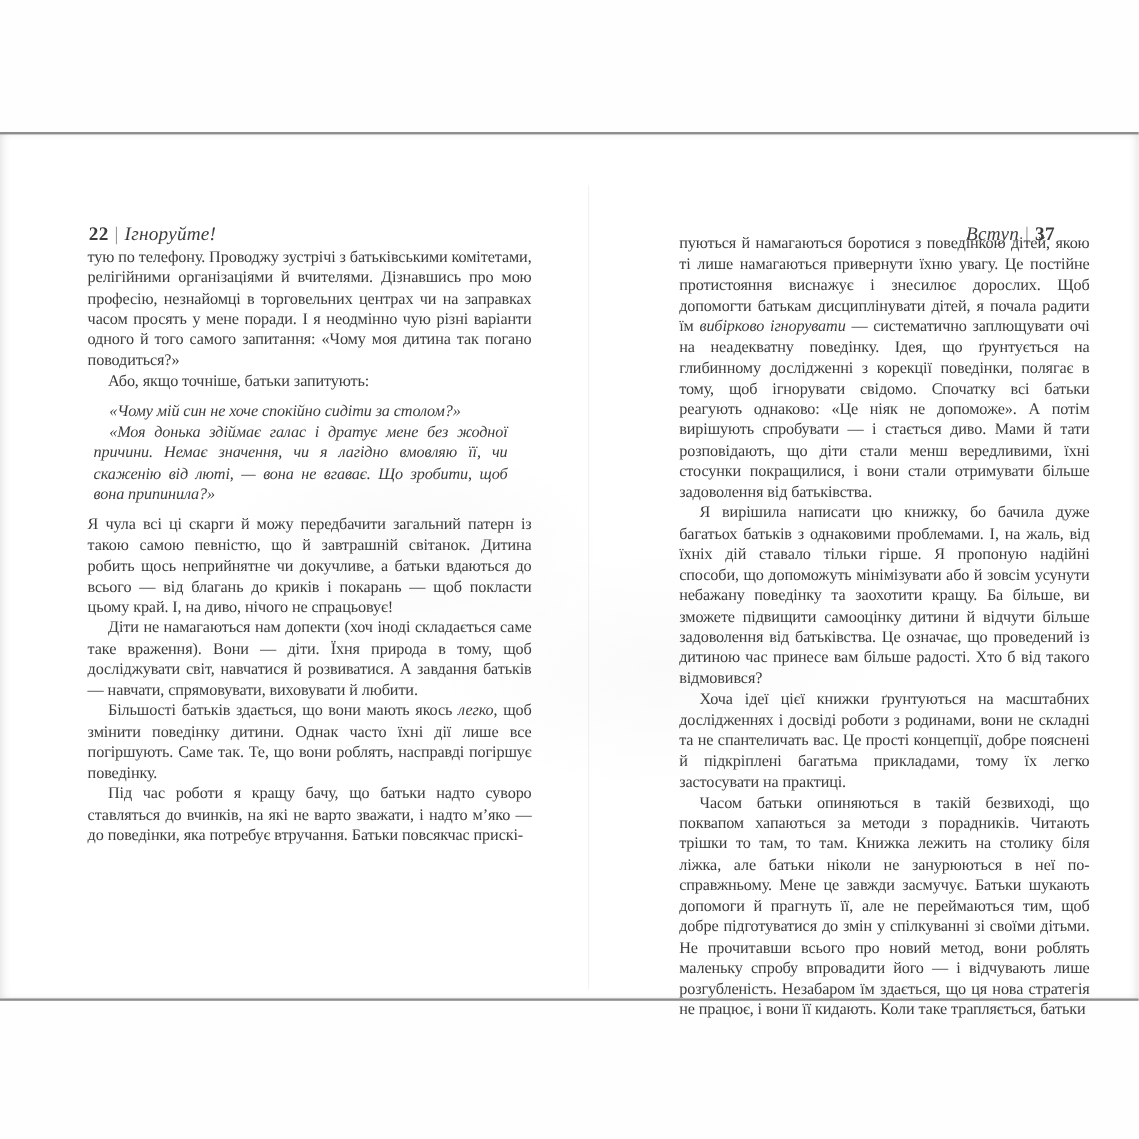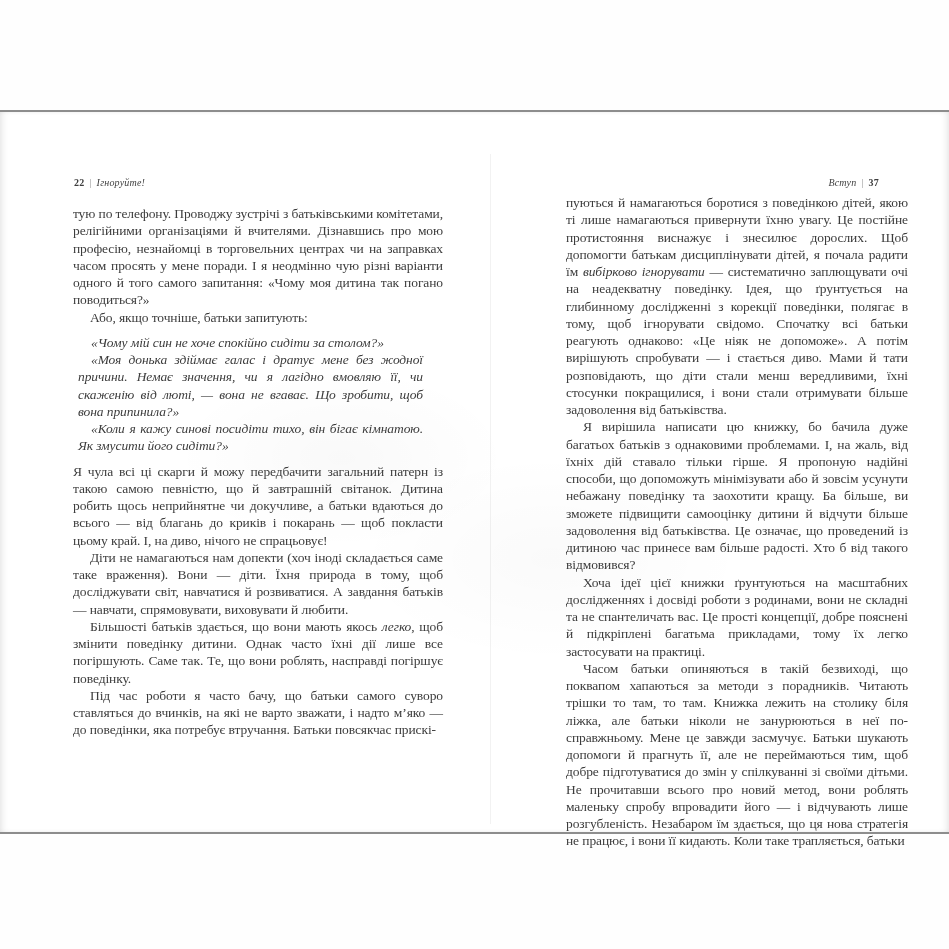--- a/index.html
+++ b/index.html
@@ -23,22 +23,22 @@
     border-bottom:2px solid #8d8d8d;
     box-shadow:
       inset 5px 0 9px -5px rgba(0,0,0,0.16),
       inset -5px 0 9px -5px rgba(0,0,0,0.16);
   }
   .gutter {
     position:absolute; left:490px; top:42px; bottom:8px; width:1px;
     background:rgba(0,0,0,0.05);
   }
   .running-head {
-    position:absolute; top:64px;
-    font-size:10px; line-height:14px; color:#3e3e3e;
+    position:absolute; top:77px;
+    font-size:16px; line-height:14px; color:#3e3e3e;
     letter-spacing:0.2px; white-space:nowrap;
   }
   .running-head.left-head  { left:74px; }
   .running-head.right-head { right:70px; text-align:right; }
   .running-head .num  { font-weight:bold; }
   .running-head .sep  { color:#8f8f8f; padding:0 5px; font-weight:normal; }
   .running-head .chap { font-style:italic; }
   .col {
     position:absolute; top:82px;
     font-size:13.5px; line-height:17.25px; color:#3c3c3c;
@@ -70,26 +70,25 @@
     <div class="running-head right-head">
       <span class="chap">Вступ</span><span class="sep">|</span><span class="num">37</span>
     </div>
 
     <div class="col left-col">
       <p>тую по телефону. Проводжу зустрічі з батьківськими комітетами, релігійними організаціями й вчителями. Дізнавшись про мою професію, незнайомці в торговельних центрах чи на заправках часом просять у мене поради. І я неодмінно чую різні варіанти одного й того самого запитання: «Чому моя дитина так погано поводиться?»</p>
       <p class="indent">Або, якщо точніше, батьки запитують:</p>
       <div class="quote-block">
         <p>«Чому мій син не хоче спокійно сидіти за столом?»</p>
         <p>«Моя донька здіймає галас і дратує мене без жодної причини. Немає значення, чи я лагідно вмовляю її, чи скаженію від люті, — вона не вгаває. Що зробити, щоб вона припинила?»</p>
-        <p>«Коли я кажу синові посидіти тихо, він бігає кімнатою. Як змусити його сидіти?»</p>
       </div>
       <p>Я чула всі ці скарги й можу передбачити загальний патерн із такою самою певністю, що й завтрашній світанок. Дитина робить щось неприйнятне чи докучливе, а батьки вдаються до всього — від благань до криків і покарань — щоб покласти цьому край. І, на диво, нічого не спрацьовує!</p>
       <p class="indent">Діти не намагаються нам допекти (хоч іноді складається саме таке враження). Вони — діти. Їхня природа в тому, щоб досліджувати світ, навчатися й розвиватися. А завдання батьків — навчати, спрямовувати, виховувати й любити.</p>
       <p class="indent"><span>Більшості батьків здається, що вони мають якось </span><span class="italic">легко</span><span>, щоб змінити поведінку дитини. Однак часто їхні дії лише все погіршують. Саме так. Те, що вони роблять, насправді погіршує поведінку.</span></p>
-      <p class="indent">Під час роботи я часто бачу, що батьки самого суворо ставляться до вчинків, на які не варто зважати, і надто мʼяко — до поведінки, яка потребує втручання. Батьки повсякчас прискі-</p>
+      <p class="indent">Під час роботи я кращу бачу, що батьки надто суворо ставляться до вчинків, на які не варто зважати, і надто мʼяко — до поведінки, яка потребує втручання. Батьки повсякчас прискі-</p>
     </div>
 
     <div class="col right-col">
       <p><span>пуються й намагаються боротися з поведінкою дітей, якою ті лише намагаються привернути їхню увагу. Це постійне протистояння виснажує і знесилює дорослих. Щоб допомогти батькам дисциплінувати дітей, я почала радити їм </span><span class="italic">вибірково ігнорувати</span><span> — систематично заплющувати очі на неадекватну поведінку. Ідея, що ґрунтується на глибинному дослідженні з корекції поведінки, полягає в тому, щоб ігнорувати свідомо. Спочатку всі батьки реагують однаково: «Це ніяк не допоможе». А потім вирішують спробувати — і стається диво. Мами й тати розповідають, що діти стали менш вередливими, їхні стосунки покращилися, і вони стали отримувати більше задоволення від батьківства.</span></p>
       <p class="indent">Я вирішила написати цю книжку, бо бачила дуже багатьох батьків з однаковими проблемами. І, на жаль, від їхніх дій ставало тільки гірше. Я пропоную надійні способи, що допоможуть мінімізувати або й зовсім усунути небажану поведінку та заохотити кращу. Ба більше, ви зможете підвищити самооцінку дитини й відчути більше задоволення від батьківства. Це означає, що проведений із дитиною час принесе вам більше радості. Хто б від такого відмовився?</p>
       <p class="indent">Хоча ідеї цієї книжки ґрунтуються на масштабних дослідженнях і досвіді роботи з родинами, вони не складні та не спантеличать вас. Це прості концепції, добре пояснені й підкріплені багатьма прикладами, тому їх легко застосувати на практиці.</p>
       <p class="indent">Часом батьки опиняються в такій безвиході, що поквапом хапаються за методи з порадників. Читають трішки то там, то там. Книжка лежить на столику біля ліжка, але батьки ніколи не занурюються в неї по-справжньому. Мене це завжди засмучує. Батьки шукають допомоги й прагнуть її, але не переймаються тим, щоб добре підготуватися до змін у спілкуванні зі своїми дітьми. Не прочитавши всього про новий метод, вони роблять маленьку спробу впровадити його — і відчувають лише розгубленість. Незабаром їм здається, що ця нова стратегія не працює, і вони її кидають. Коли таке трапляється, батьки</p>
     </div>
 
   </div>

